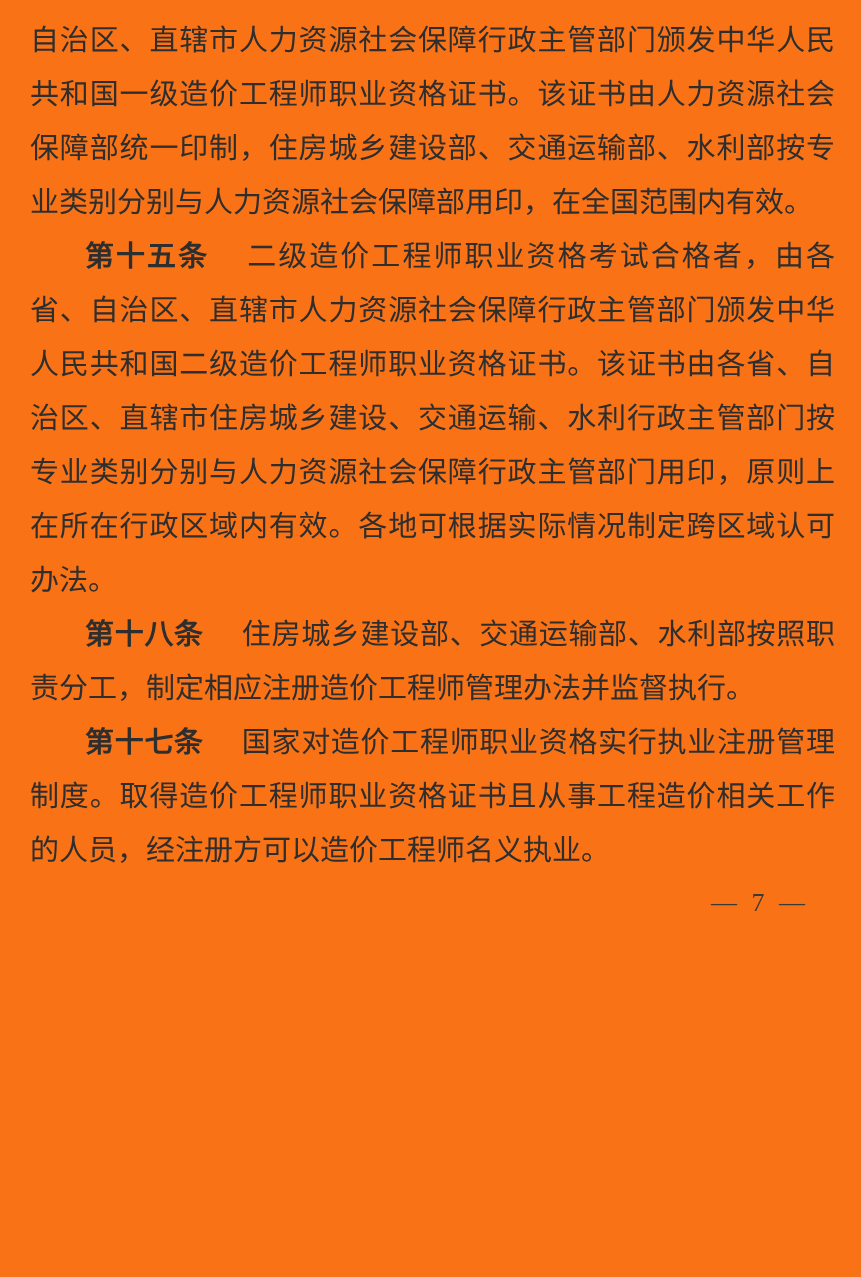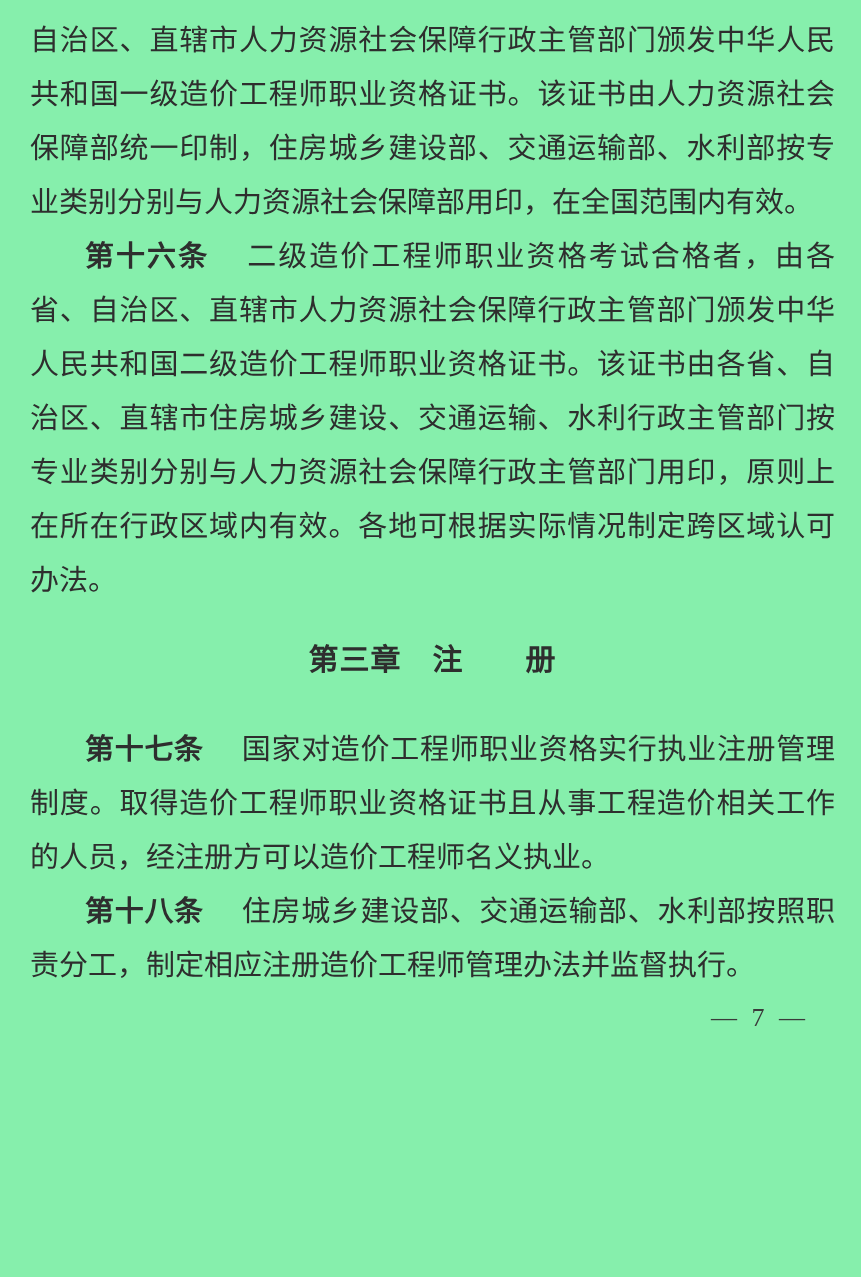--- a/index.html
+++ b/index.html
@@ -7,21 +7,21 @@
     padding: 0;
     background: #f4f4f4;
   }
   .page {
     position: relative;
     width: 861px;
     height: 1277px;
     margin: 0;
     box-sizing: border-box;
     padding: 13px 26px 0 30px;
-    background: #86efac;
+    background: #f97316;
     color: #2e2e2e;
     font-family: "Liberation Serif", "DejaVu Serif", serif;
     font-size: 29px;
     line-height: 54px;
     text-align: justify;
     overflow: hidden;
   }
   p.para {
     margin: 0;
     text-indent: 55px;
@@ -55,24 +55,23 @@
     color: #3a3a3a;
   }
 </style>
 </head>
 <body>
 
 <div class="page">
 
   <p class="para flush">自治区、直辖市人力资源社会保障行政主管部门颁发中华人民共和国一级造价工程师职业资格证书。该证书由人力资源社会保障部统一印制，住房城乡建设部、交通运输部、水利部按专业类别分别与人力资源社会保障部用印，在全国范围内有效。</p>
 
-  <p class="para"><span class="art-num">第十六条</span><span>二级造价工程师职业资格考试合格者，由各省、自治区、直辖市人力资源社会保障行政主管部门颁发中华人民共和国二级造价工程师职业资格证书。该证书由各省、自治区、直辖市住房城乡建设、交通运输、水利行政主管部门按专业类别分别与人力资源社会保障行政主管部门用印，原则上在所在行政区域内有效。各地可根据实际情况制定跨区域认可办法。</span></p>
+  <p class="para"><span class="art-num">第十五条</span><span>二级造价工程师职业资格考试合格者，由各省、自治区、直辖市人力资源社会保障行政主管部门颁发中华人民共和国二级造价工程师职业资格证书。该证书由各省、自治区、直辖市住房城乡建设、交通运输、水利行政主管部门按专业类别分别与人力资源社会保障行政主管部门用印，原则上在所在行政区域内有效。各地可根据实际情况制定跨区域认可办法。</span></p>
 
 
-  <h2 class="chapter-heading">第三章　注　　册</h2>
+
+  <p class="para"><span class="art-num">第十八条</span><span>住房城乡建设部、交通运输部、水利部按照职责分工，制定相应注册造价工程师管理办法并监督执行。</span></p>
 
   <p class="para"><span class="art-num">第十七条</span><span>国家对造价工程师职业资格实行执业注册管理制度。取得造价工程师职业资格证书且从事工程造价相关工作的人员，经注册方可以造价工程师名义执业。</span></p>
-
-  <p class="para"><span class="art-num">第十八条</span><span>住房城乡建设部、交通运输部、水利部按照职责分工，制定相应注册造价工程师管理办法并监督执行。</span></p>
 
   <div class="page-number">— 7 —</div>
 
 </div>
 
 </body></html>

